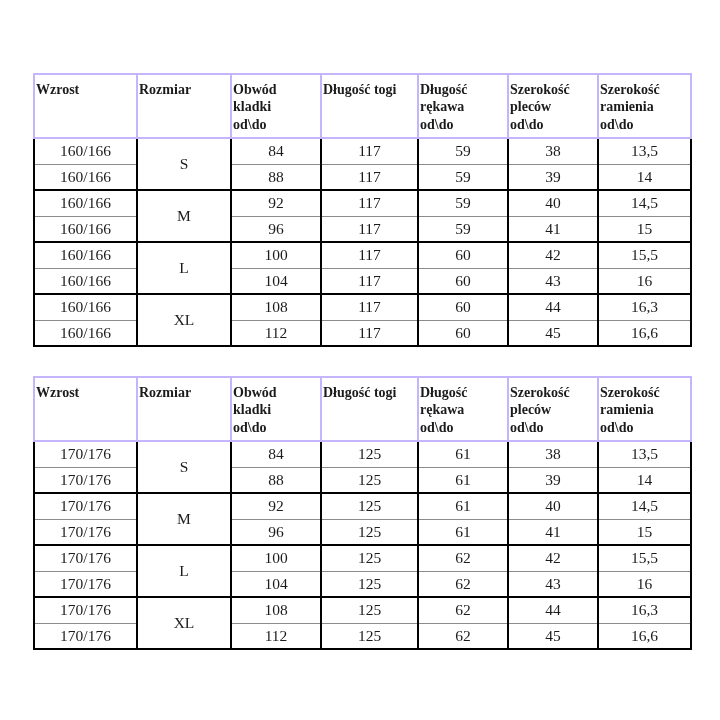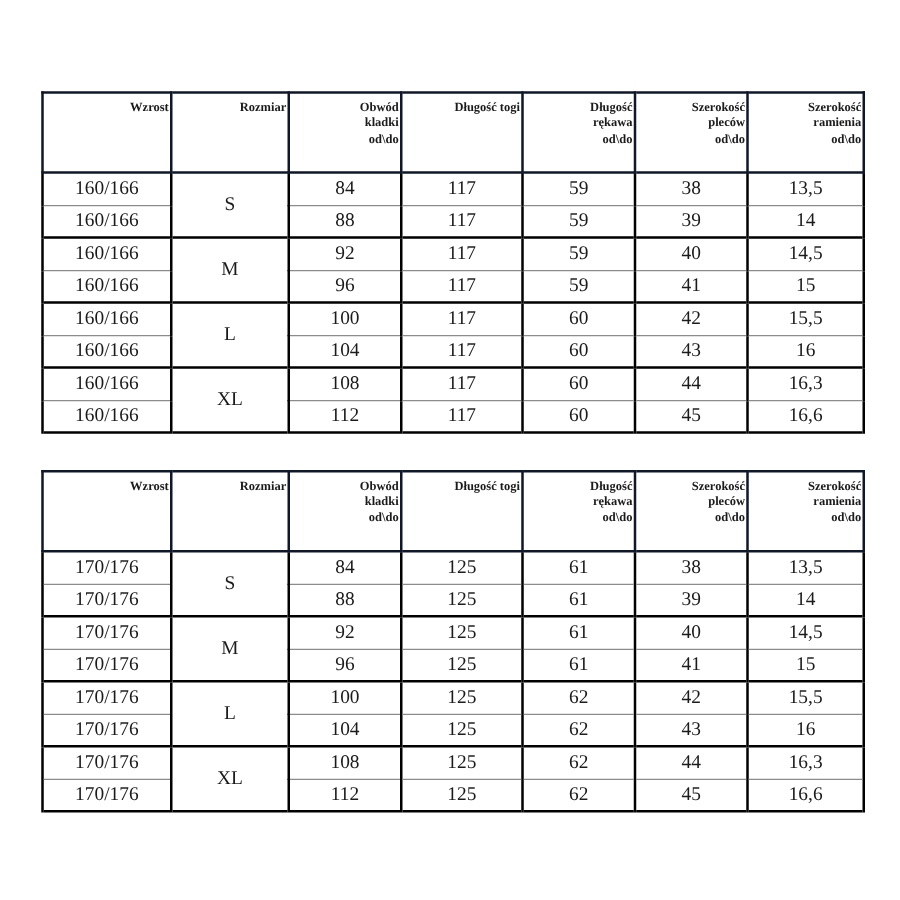--- a/index.html
+++ b/index.html
@@ -29,25 +29,25 @@
     background: #ffffff;
   }
   table.size-table + table.size-table {
     margin-top: 29px;
   }
   table.size-table th {
     box-sizing: border-box;
     height: 64px;
     vertical-align: top;
     padding: 6px 1px 0 1px;
-    border: 2px solid #0f172a;
+    border: 2px solid #c4b5fd;
     font-weight: bold;
-    font-size: 10px;
+    font-size: 14px;
     line-height: 1.24;
-    text-align: right;
+    text-align: left;
   }
   table.size-table td {
     box-sizing: border-box;
     height: 26px;
     padding: 0;
     text-align: center;
     vertical-align: middle;
     font-size: 15.5px;
     border-left: 2px solid #000000;
     border-right: 2px solid #000000;

